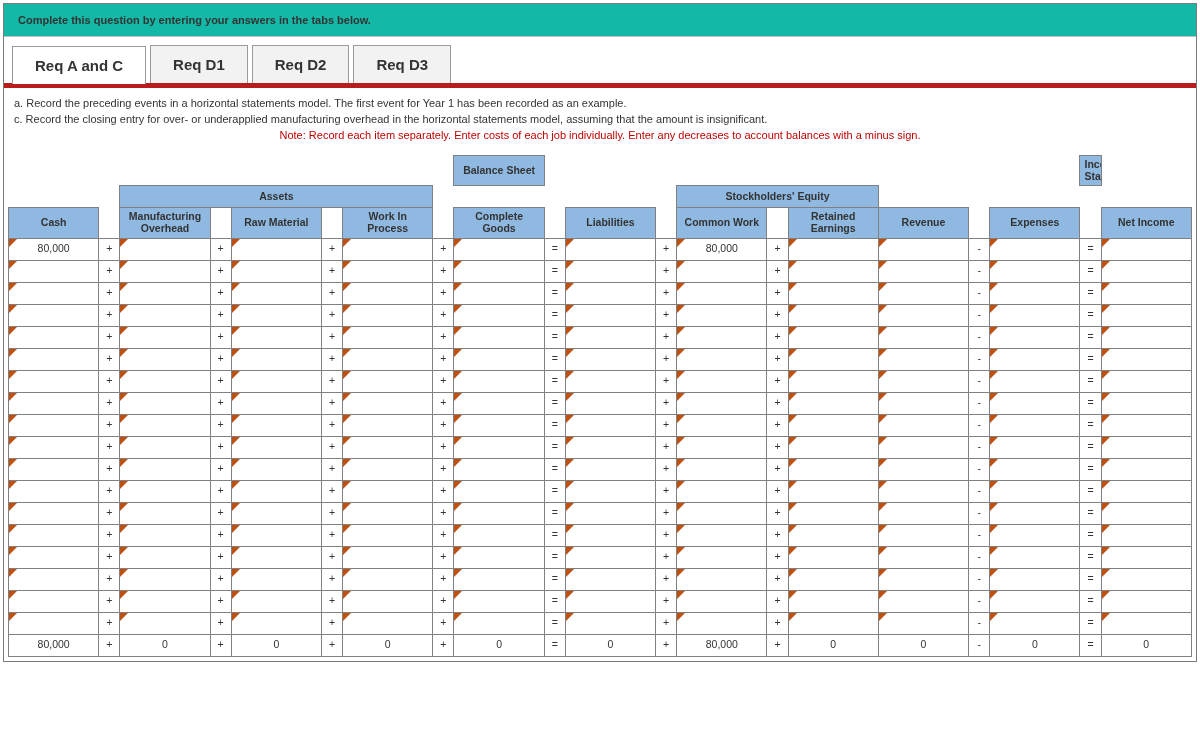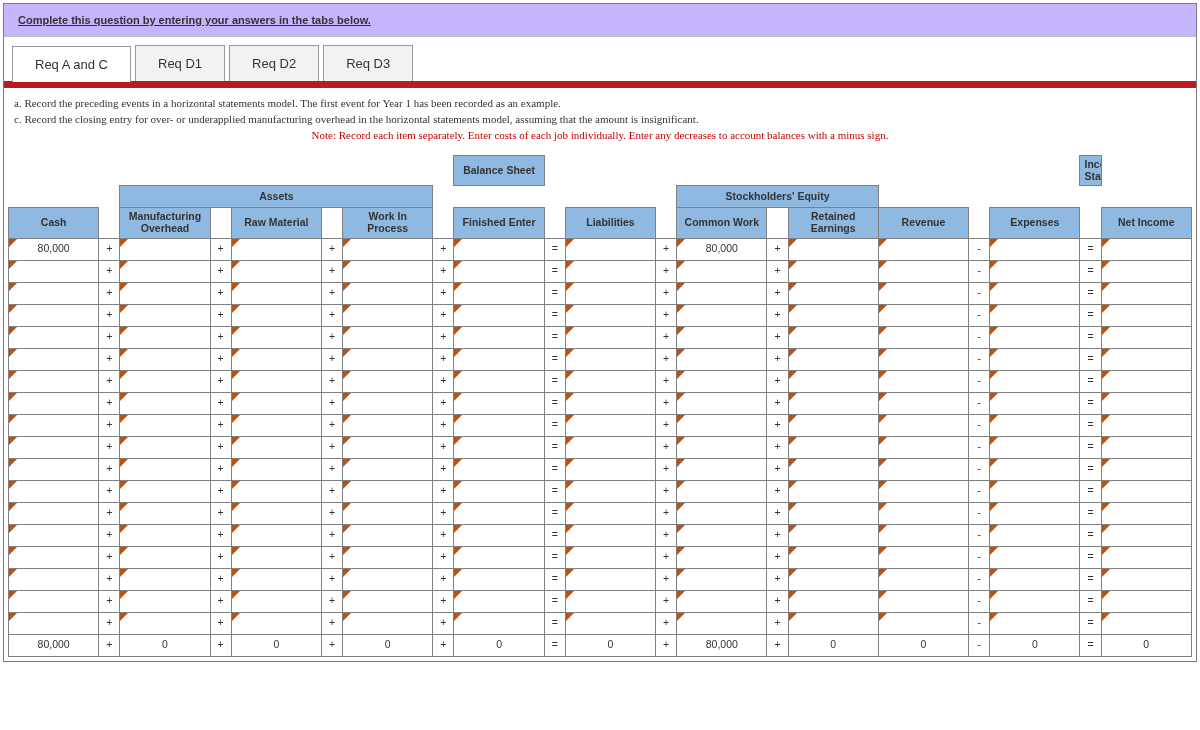--- a/index.html
+++ b/index.html
@@ -5,50 +5,49 @@
   * { box-sizing: border-box; }
   body {
     margin: 0;
     font-family: Verdana, Geneva, sans-serif;
     font-size: 11px;
     background: #ffffff;
     color: #333;
   }
   .page { border: 1px solid #7a7a7a; margin: 3px; }
   .instruction-bar {
-    background: #c4b5fd;
+    background: #14b8a6;
     padding: 10px 14px;
     font-weight: bold;
     border-bottom: 1px solid #bfbfbf;
-    text-decoration: underline;
   }
   .tabs-row {
     display: flex;
     align-items: flex-end;
     padding: 8px 8px 0 8px;
   }
   .tab {
     border: 1px solid #9a9a9a;
     border-bottom: none;
     padding: 10px 22px;
     margin-right: 4px;
     background: #f2f2f2;
-    font-size: 13px;
+    font-size: 15px;
     cursor: pointer;
+    font-weight: bold;
   }
   .tab.active {
     background: #ffffff;
     position: relative;
     top: 1px;
   }
   .tab-body {
-    border-top: 7px solid #b91c1c;
+    border-top: 5px solid #b91c1c;
     padding: 8px 10px 4px 10px;
     line-height: 1.45;
-    font-family: Liberation Serif, serif;
   }
   .note-red { color: #c00000; text-align: center; }
   .grid-wrap { padding: 2px 4px 4px 4px; overflow-x: auto; }
   table.model {
     border-collapse: collapse;
     width: 100%;
     table-layout: fixed;
   }
   table.model th, table.model td {
     border: 1px solid #808080;
@@ -158,21 +157,21 @@
 
       <tr>
         <th>Cash</th>
         <th style="border:none;background:transparent"></th>
         <th>Manufacturing Overhead</th>
         <th style="border:none;background:transparent"></th>
         <th>Raw Material</th>
         <th style="border:none;background:transparent"></th>
         <th>Work In Process</th>
         <th style="border:none;background:transparent"></th>
-        <th>Finished Enter</th>
+        <th>Complete Goods</th>
         <th style="border:none;background:transparent"></th>
         <th>Liabilities</th>
         <th style="border:none;background:transparent"></th>
         <th>Common Work</th>
         <th style="border:none;background:transparent"></th>
         <th>Retained Earnings</th>
         <th>Revenue</th>
         <th style="border:none;background:transparent"></th>
         <th>Expenses</th>
         <th style="border:none;background:transparent"></th>

